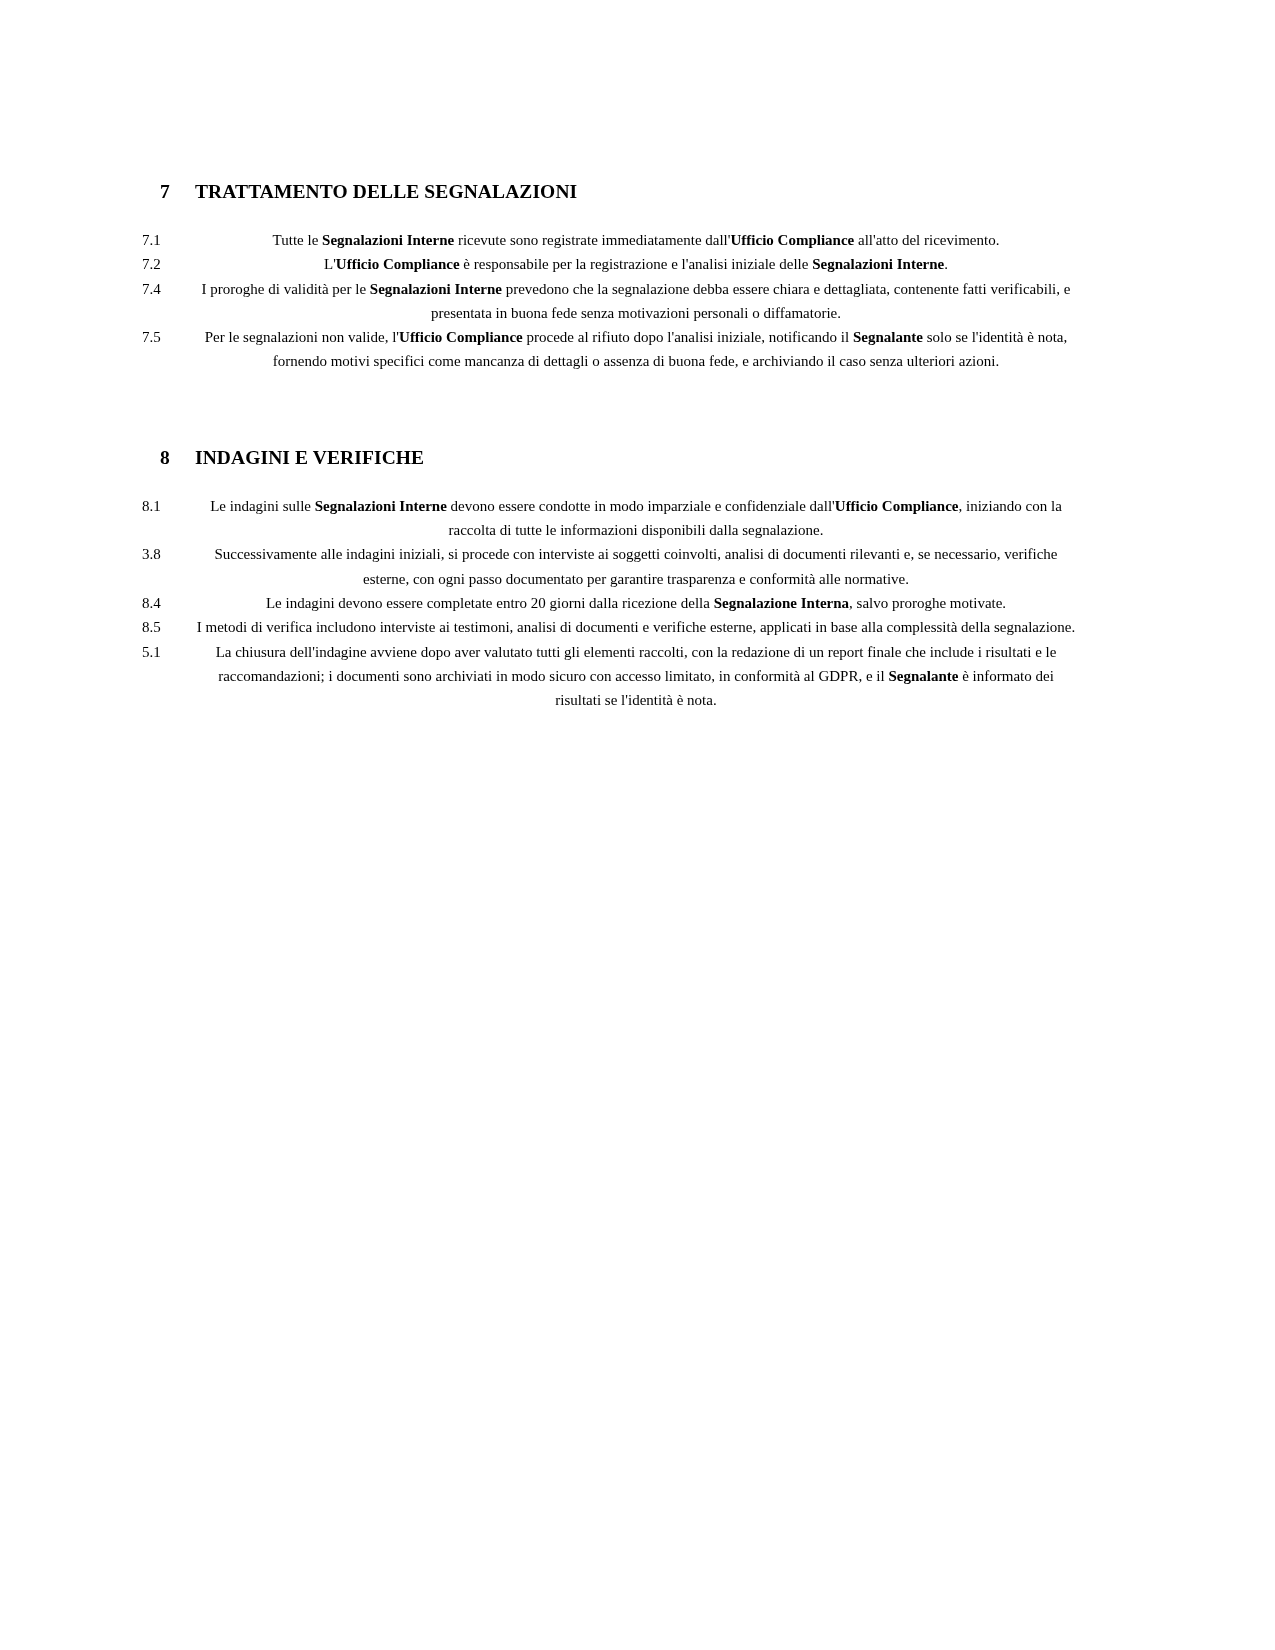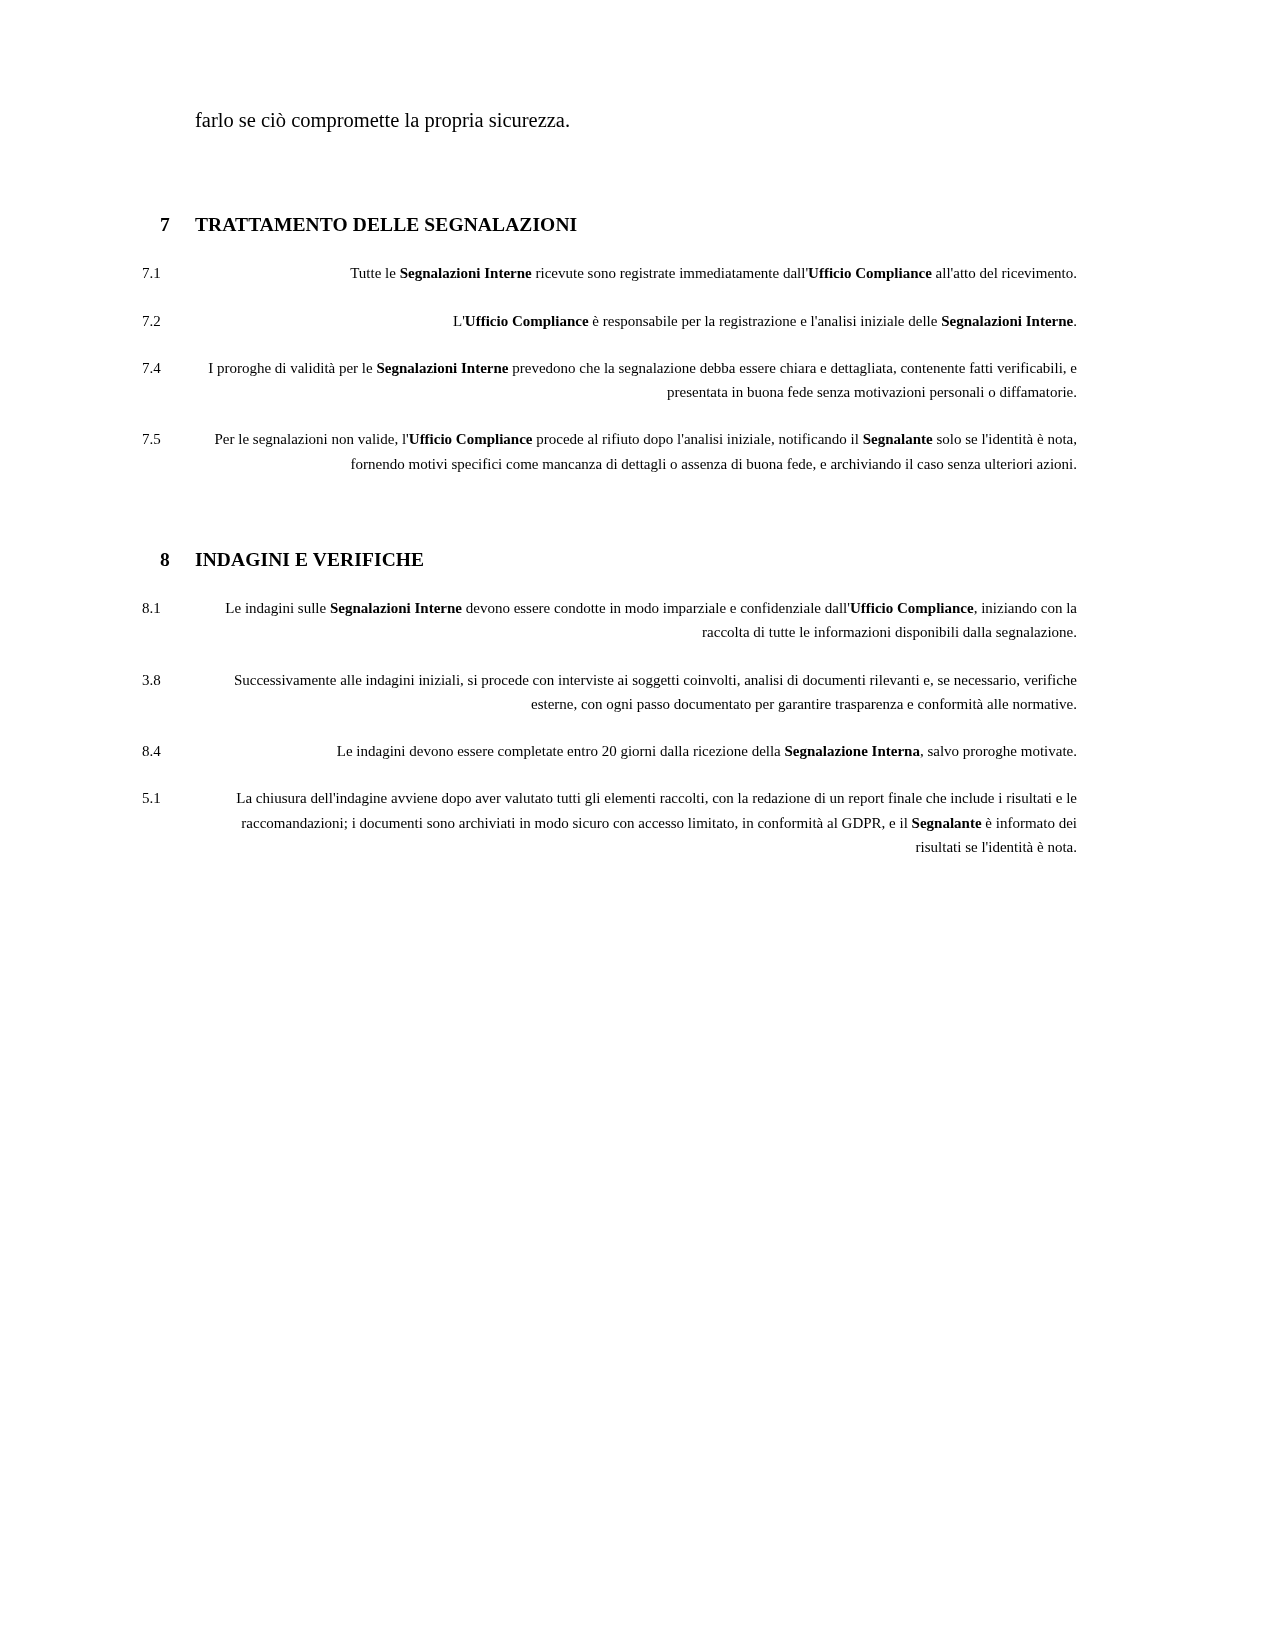--- a/index.html
+++ b/index.html
@@ -62,38 +62,37 @@
     line-height: 1.62;
   }
   .clause .clause-num {
     flex: 0 0 53px;
     width: 53px;
     box-sizing: border-box;
     padding-right: 8px;
   }
   .clause .clause-text {
     flex: 1 1 auto;
-    text-align: right;
+    text-align: center;
   }
   .clause .clause-text b { font-weight: bold; }
 
   
   .gap-lead-to-sec7 { height: 66px; }
   .gap-sec7-to-first { height: 25px; }
-  .clause + .clause { margin-top: 23px; }
+  .clause + .clause { }
   .gap-before-sec8 { height: 62px; }
   .gap-sec8-to-first { height: 25px; }
 </style>
 </head>
 <body>
 
 <div class="page">
   <div class="content">
 
-    <p class="lead-para">farlo se ciò compromette la propria sicurezza.</p>
 
     <div class="gap-lead-to-sec7"></div>
 
     <div class="section-heading">
       <span class="sec-num">7</span>
       <span class="sec-title">TRATTAMENTO DELLE SEGNALAZIONI</span>
     </div>
 
     <div class="gap-sec7-to-first"></div>
 
@@ -132,19 +131,23 @@
         </div>
         <div class="clause">
           <span class="clause-num">3.8</span>
           <span class="clause-text"><span>Successivamente alle indagini iniziali, si procede con interviste ai soggetti coinvolti, analisi di documenti rilevanti e, se necessario, verifiche esterne, con ogni passo documentato per garantire trasparenza e conformità alle normative.</span></span>
         </div>
         <div class="clause">
           <span class="clause-num">8.4</span>
           <span class="clause-text"><span>Le indagini devono essere completate entro 20 giorni dalla ricezione della </span><b>Segnalazione Interna</b><span>, salvo proroghe motivate.</span></span>
         </div>
         <div class="clause">
+          <span class="clause-num">8.5</span>
+          <span class="clause-text"><span>I metodi di verifica includono interviste ai testimoni, analisi di documenti e verifiche esterne, applicati in base alla complessità della segnalazione.</span></span>
+        </div>
+        <div class="clause">
           <span class="clause-num">5.1</span>
           <span class="clause-text"><span>La chiusura dell'indagine avviene dopo aver valutato tutti gli elementi raccolti, con la redazione di un report finale che include i risultati e le raccomandazioni; i documenti sono archiviati in modo sicuro con accesso limitato, in conformità al GDPR, e il </span><b>Segnalante</b><span> è informato dei risultati se l'identità è nota.</span></span>
         </div>
       </div>
 
   </div>
 </div>
 
 </body></html>

